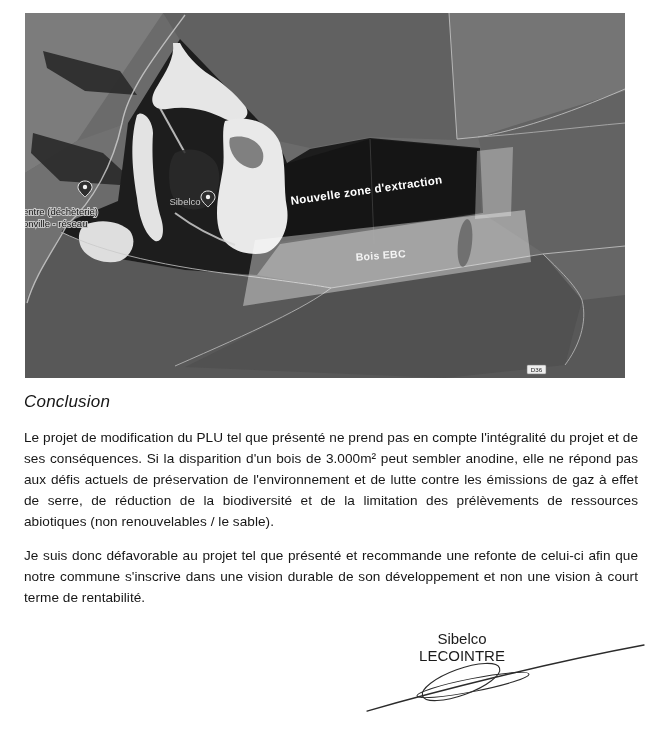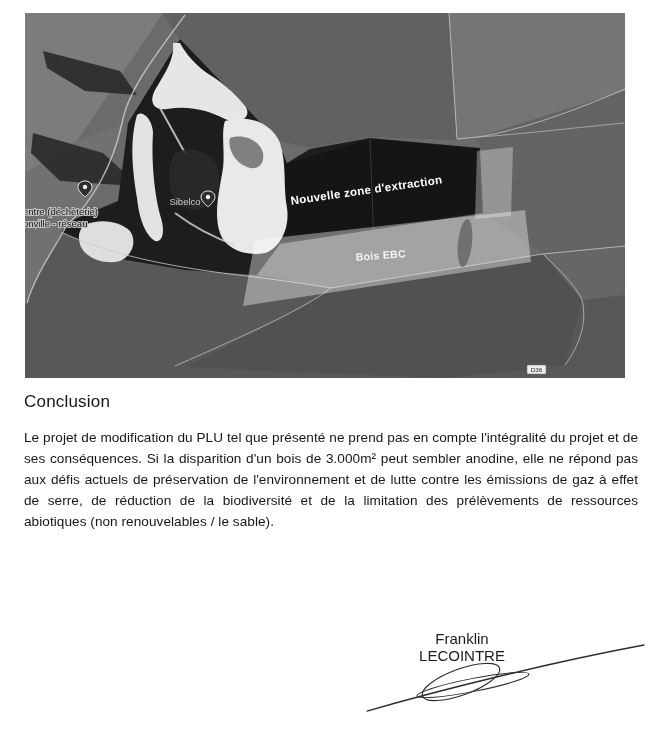--- a/index.html
+++ b/index.html
@@ -3,21 +3,21 @@
 <meta charset="utf-8">
 <style>
   html,body{margin:0;padding:0;background:#ffffff;}
   .page{
     position:relative;width:660px;height:748px;background:#ffffff;overflow:hidden;
     font-family:"Liberation Sans",sans-serif;color:#141414;
   }
   .map-wrap{position:absolute;left:25px;top:13px;width:600px;height:365px;}
   .map-wrap svg{display:block;width:100%;height:100%;}
   .doc-text{position:absolute;left:24px;top:392px;width:614px;}
-  .doc-heading{font-size:17px;font-weight:400;margin:0 0 15px 0;letter-spacing:.2px;color:#161616;}
+  .doc-heading{font-size:17px;font-weight:400;margin:0 0 15px 0;letter-spacing:.2px;color:#161616;font-style:italic;}
   .doc-par{font-size:13.6px;line-height:21px;text-align:justify;margin:12px 0 13px 0;color:#161616;letter-spacing:.05px;}
   .sig-name{position:absolute;left:397px;top:630px;width:130px;text-align:center;font-size:15px;color:#1b1b1b;}
   .sig-svg{position:absolute;left:357px;top:639px;width:292px;height:78px;}
   .map-label{font-family:"Liberation Sans",sans-serif;}
 </style>
 </head>
 <body>
 
 <div class="page">
 
@@ -96,23 +96,24 @@
       <g>
         <rect x="502" y="352" width="19" height="9" rx="1" fill="#efefef" stroke="#7a7a7a" stroke-width="0.6"></rect>
         <text x="511.5" y="359" text-anchor="middle" fill="#222222" font-size="6.2">D36</text>
       </g>
     </svg>
   </div>
 
   <div class="doc-text">
     <h2 class="doc-heading">Conclusion</h2>
     <p class="doc-par">Le projet de modification du PLU tel que présenté ne prend pas en compte l'intégralité du projet et de ses conséquences. Si la disparition d'un bois de 3.000m² peut sembler anodine, elle ne répond pas aux défis actuels de préservation de l'environnement et de lutte contre les émissions de gaz à effet de serre, de réduction de la biodiversité et de la limitation des prélèvements de ressources abiotiques (non renouvelables / le sable).</p>
+    <p class="doc-par">Je suis donc défavorable au projet tel que présenté et recommande une refonte de celui-ci afin que notre commune s'inscrive dans une vision durable de son développement et non une vision à court terme de rentabilité.</p>
   </div>
 
-  <div class="sig-name">Franklin LECOINTRE</div>
+  <div class="sig-name">Sibelco LECOINTRE</div>
 
   <svg class="sig-svg" viewBox="0 0 292 78">
     <g stroke="#2b2b2b" fill="none" stroke-linecap="round">
       <path d="M10,72 C80,52 190,24 287,6" stroke-width="1.3"></path>
       <ellipse cx="104" cy="43" rx="41" ry="13" transform="rotate(-20 104 43)" stroke-width="1.1"></ellipse>
       <ellipse cx="116" cy="46" rx="57" ry="6.5" transform="rotate(-11 116 46)" stroke-width="1"></ellipse>
     </g>
   </svg>
 
 </div>

